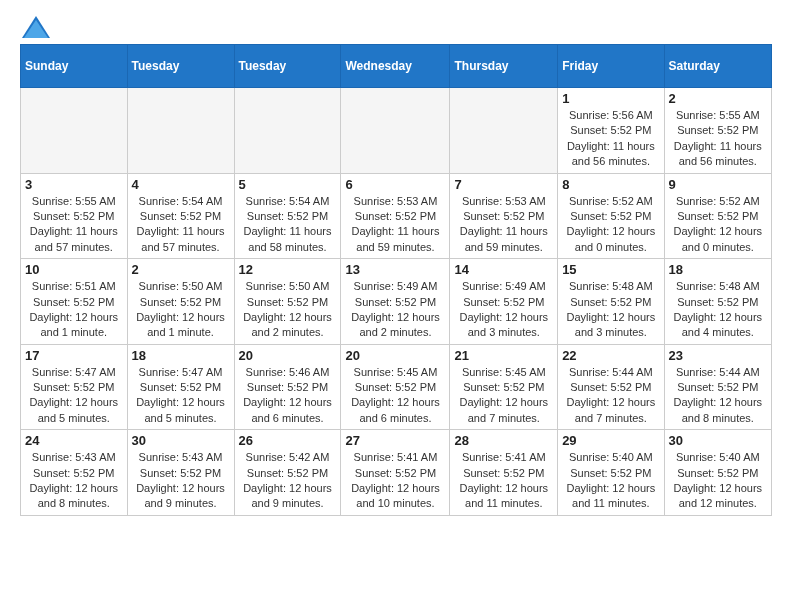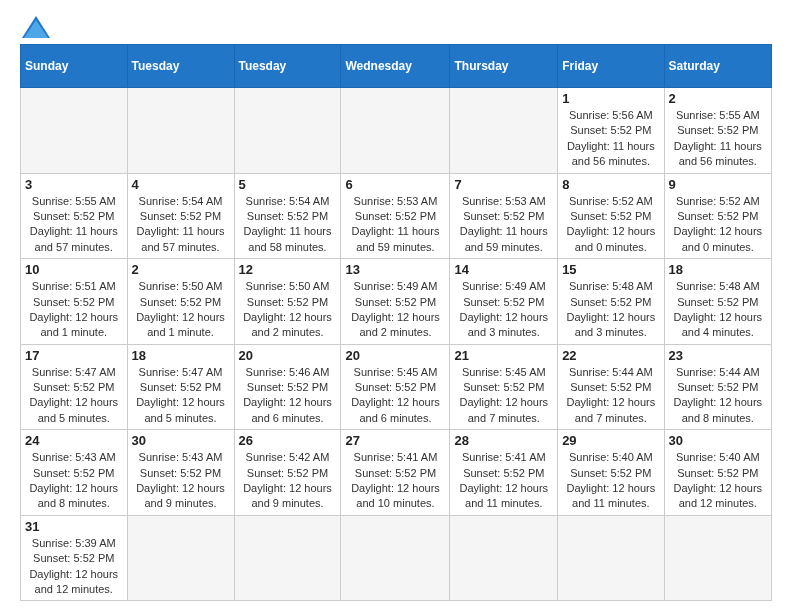--- a/index.html
+++ b/index.html
@@ -256,26 +256,14 @@
         </td>
         <td>
           <span class="day-number">29</span>
           <div class="day-info">Sunrise: 5:40 AM<br>Sunset: 5:52 PM<br>Daylight: 12 hours and 11 minutes.</div>
         </td>
         <td>
           <span class="day-number">30</span>
           <div class="day-info">Sunrise: 5:40 AM<br>Sunset: 5:52 PM<br>Daylight: 12 hours and 12 minutes.</div>
         </td>
       </tr>
-      <tr class="last-row">
-        <td>
-          <span class="day-number">31</span>
-          <div class="day-info">Sunrise: 5:39 AM<br>Sunset: 5:52 PM<br>Daylight: 12 hours and 12 minutes.</div>
-        </td>
-        <td class="empty"></td>
-        <td class="empty"></td>
-        <td class="empty"></td>
-        <td class="empty"></td>
-        <td class="empty"></td>
-        <td class="empty"></td>
-      </tr>
     </tbody>
 </table>
 
 </body></html>

